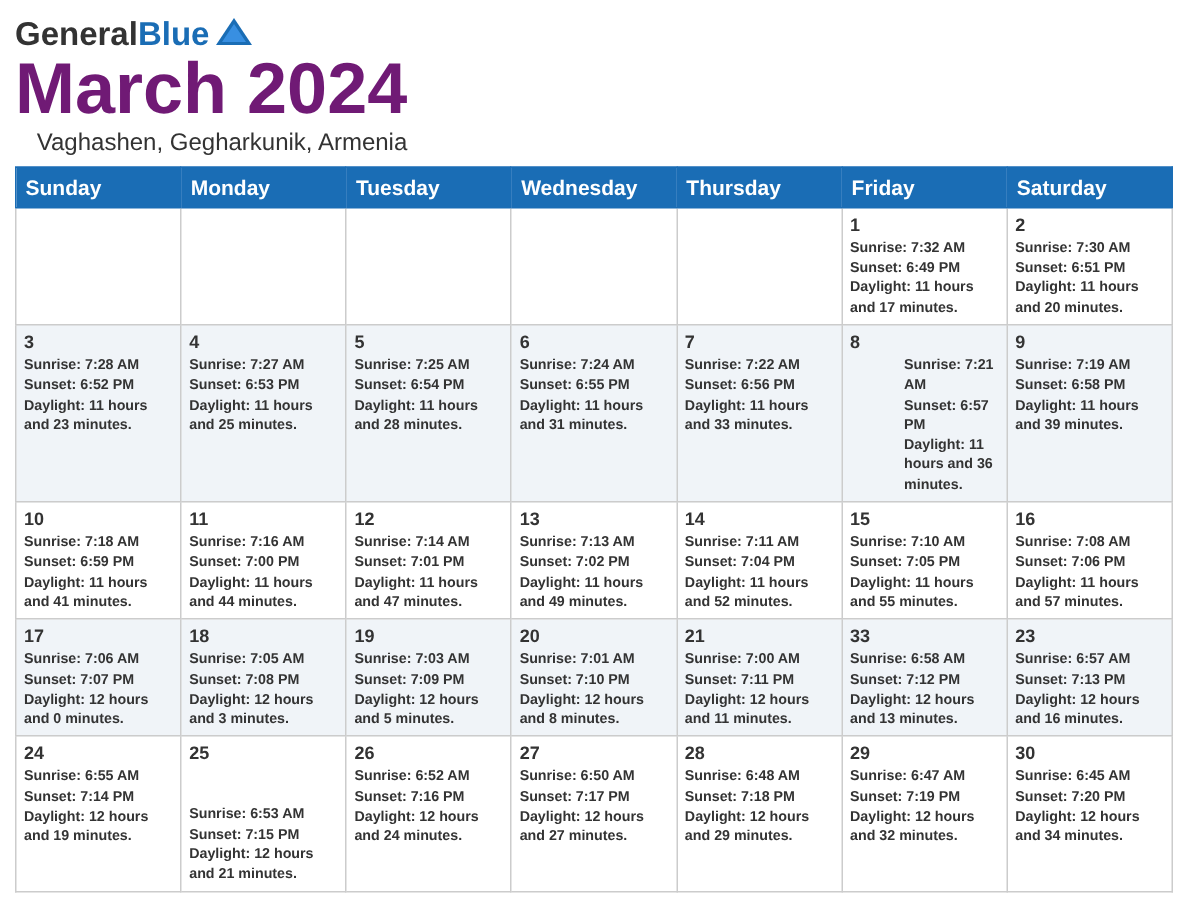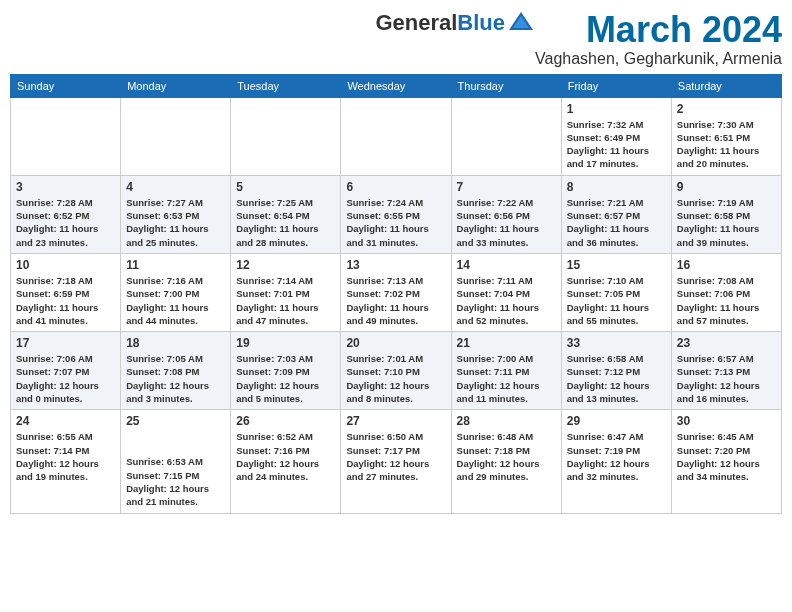--- a/index.html
+++ b/index.html
@@ -5,23 +5,24 @@
     * { box-sizing: border-box; margin: 0; padding: 0; }
     body {
       font-family: Arial, sans-serif;
       background: #fff;
       width: 792px;
       min-height: 612px;
       padding: 10px;
     }
     .header-section {
       display: flex;
-      justify-content: flex-end;
+      justify-content: flex-start;
       align-items: flex-start;
       margin-bottom: 6px;
+      flex-direction: column;
     }
     .logo-area {
       display: flex;
       flex-direction: column;
       align-items: flex-start;
     }
     .logo-text {
       display: flex;
       align-items: flex-end;
       font-size: 22px;
@@ -33,41 +34,41 @@
     .logo-icon {
       width: 28px;
       height: 22px;
       margin-left: 2px;
       margin-bottom: 2px;
     }
     .title-area {
       text-align: right;
     }
     .month-title {
-      font-size: 36px;
-      font-weight: bold;
-      color: #0369a1;
+      font-size: 48px;
+      font-weight: bold;
+      color: #701a75;
       line-height: 1.1;
     }
     .subtitle {
       font-size: 16px;
       color: #333;
     }
     .calendar {
       width: 100%;
       border-collapse: collapse;
       border: 1px solid #ccc;
     }
     .calendar th {
       background-color: #1a6db5;
       color: #fff;
       text-align: left;
       padding: 5px 6px;
-      font-size: 11px;
-      font-weight: normal;
+      font-size: 14px;
+      font-weight: bold;
       border: 1px solid #1a6db5;
     }
     .calendar td {
       vertical-align: top;
       padding: 4px 5px;
       border: 1px solid #ccc;
       font-size: 10px;
       color: #333;
       width: calc(100% / 7);
       min-height: 70px;
@@ -170,21 +171,21 @@
 Daylight: 11 hours and 31 minutes.</div>
         </td>
         <td>
           <span class="cell-date">7</span>
           <div class="cell-info" style="white-space: pre-line;">Sunrise: 7:22 AM
 Sunset: 6:56 PM
 Daylight: 11 hours and 33 minutes.</div>
         </td>
         <td>
           <span class="cell-date">8</span>
-          <div class="cell-info" style="white-space: pre-line;">Sunrise: 7:21 AM
+          <div class="cell-info" style="white-space: pre-line; margin-left: 36px;">Sunrise: 7:21 AM
 Sunset: 6:57 PM
 Daylight: 11 hours and 36 minutes.</div>
         </td>
         <td>
           <span class="cell-date">9</span>
           <div class="cell-info" style="white-space: pre-line;">Sunrise: 7:19 AM
 Sunset: 6:58 PM
 Daylight: 11 hours and 39 minutes.</div>
         </td>
       </tr>

